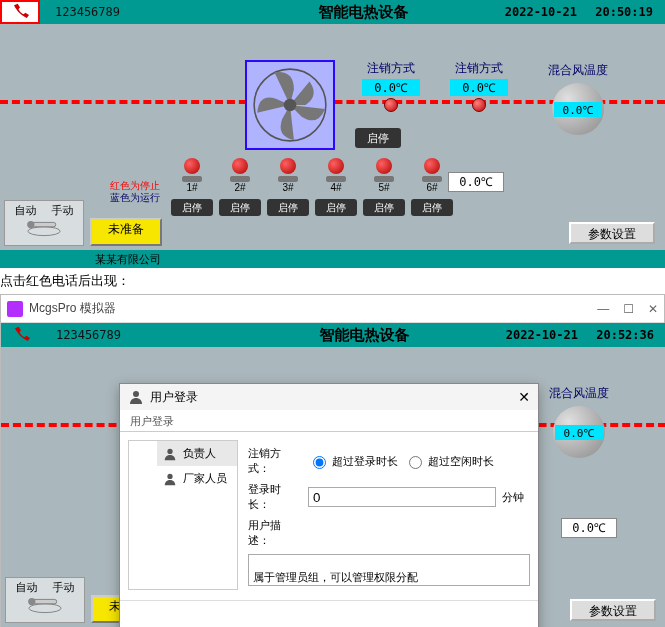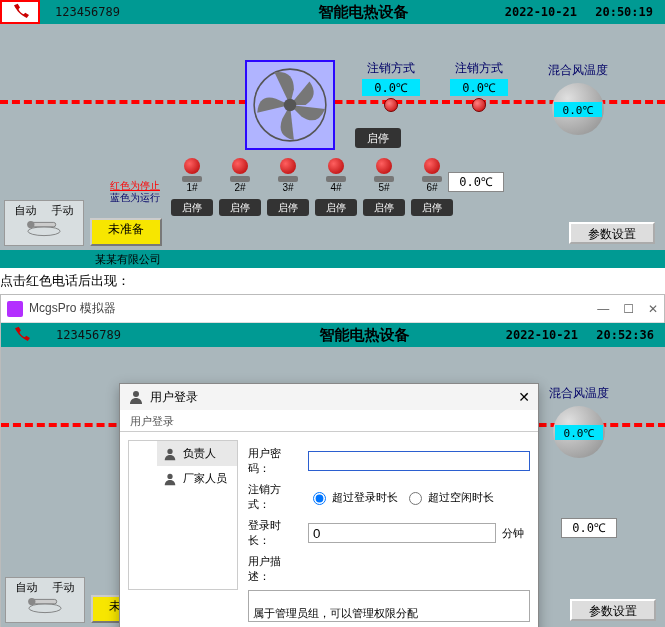--- a/index.html
+++ b/index.html
@@ -26,21 +26,21 @@
   .tg1 { left:362px; } .tg2 { left:450px; }
   .temp-label { color:#006; font-size:12px; }
   .temp-val { background:#00e5ff; width:58px; margin:2px auto; font-family:monospace; font-size:12px; text-align:center; }
   .temp-led { width:14px; height:14px; background:radial-gradient(circle at 35% 35%, #ff8080, #c00000); border-radius:50%; margin:2px auto 0 auto; border:1px solid #700;}
   .mix-group { position:absolute; top:38px; left:548px; text-align:center; }
   .mix-ball { width:52px; height:52px; border-radius:50%; background:radial-gradient(circle at 30% 30%, #e0e0e0, #8a8a8a); margin:4px auto; display:flex; align-items:center; justify-content:center;}
   .mix-ball .val { background:#00e5ff; width:48px; font-family:monospace; text-align:center; font-size:11px; }
 
   .lamprow { position:absolute; top:134px; left:110px; display:flex; align-items:flex-end; }
   .lamp-legend { font-size:10px; line-height:12px; margin-right:8px; position:relative; top:-12px;}
-  .lamp-legend .r { color:red;text-decoration:underline; } .lamp-legend .b { color:#006;}
+  .lamp-legend .r { color:red; } .lamp-legend .b { color:#006;}
   .lamp-col { width:48px; text-align:center; }
   .lamp { width:20px; height:24px; margin:0 auto; position:relative; }
   .lamp .bulb { width:16px; height:16px; border-radius:50%; background:radial-gradient(circle at 35% 35%, #ff6060, #b00000); margin:0 auto; }
   .lamp .base { width:20px; height:6px; background:#777; margin:2px auto 0 auto; border-radius:2px;}
   .lamp-num { font-size:10px; }
   .lamp-btn { width:42px; height:17px; background:#333; color:#fff; margin:6px auto 0 auto; border-radius:3px; font-size:10px; line-height:17px;}
   .set-temp { position:absolute; top:148px; left:448px; display:flex; align-items:center; gap:6px;}
   .set-temp .lbl { background:#c9cc00; border:1px solid #888; padding:3px 10px; border-radius:4px; font-size:12px;}
   .set-temp .val { background:#fff; border:1px solid #888; width:56px; height:20px; font-family:monospace; text-align:center; line-height:18px;}
 
@@ -298,24 +298,20 @@
               <div class="role-item">
                 <span class="ri-ico"><svg viewBox="0 0 16 16">
                       <circle cx="8" cy="5" r="3" fill="#555"></circle>
                       <path d="M2 15c0-4 3-6 6-6s6 2 6 6z" fill="#555"></path>
                     </svg></span>
                 <span>厂家人员</span>
               </div>
             </div>
             <div class="form">
               <div class="form-row">
-                <label>用户密码：</label>
-                <input type="password" style="">
-              </div>
-              <div class="form-row">
                 <label>注销方式：</label>
                 <span class="radio">
                     <input type="radio" checked="" style="">
                     <span>超过登录时长</span>
                   </span>
                 <span class="radio">
                     <input type="radio" style="">
                     <span>超过空闲时长</span>
                   </span>
               </div>

